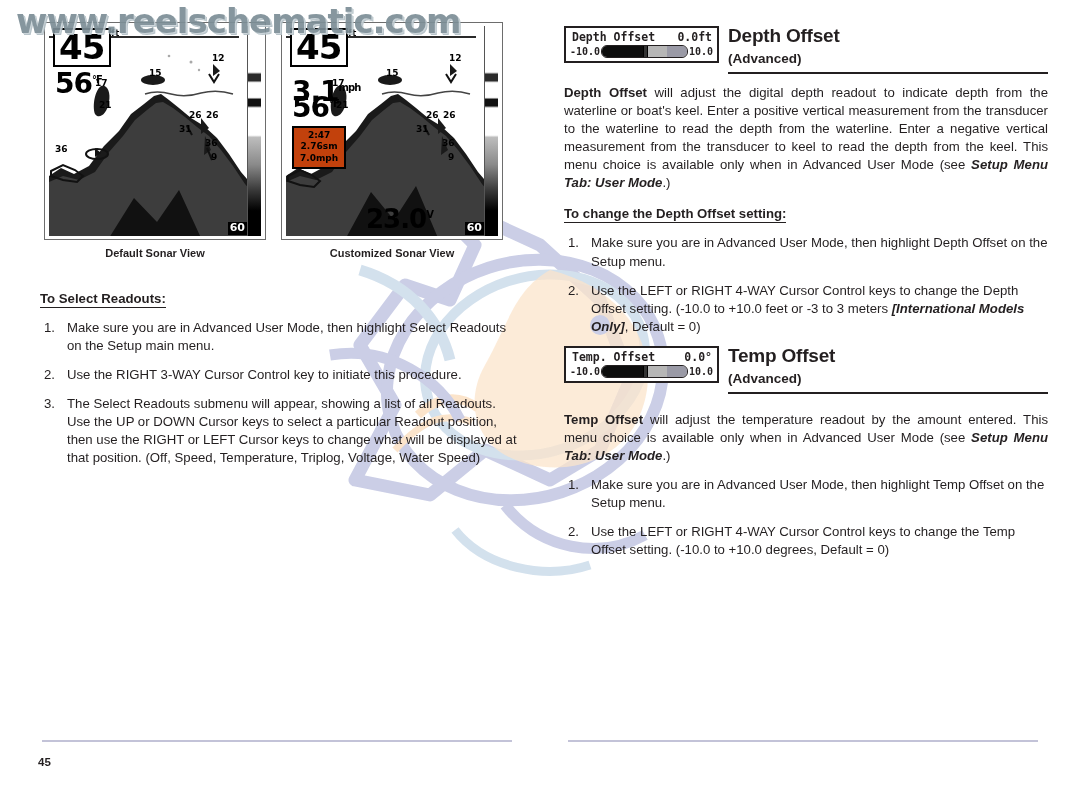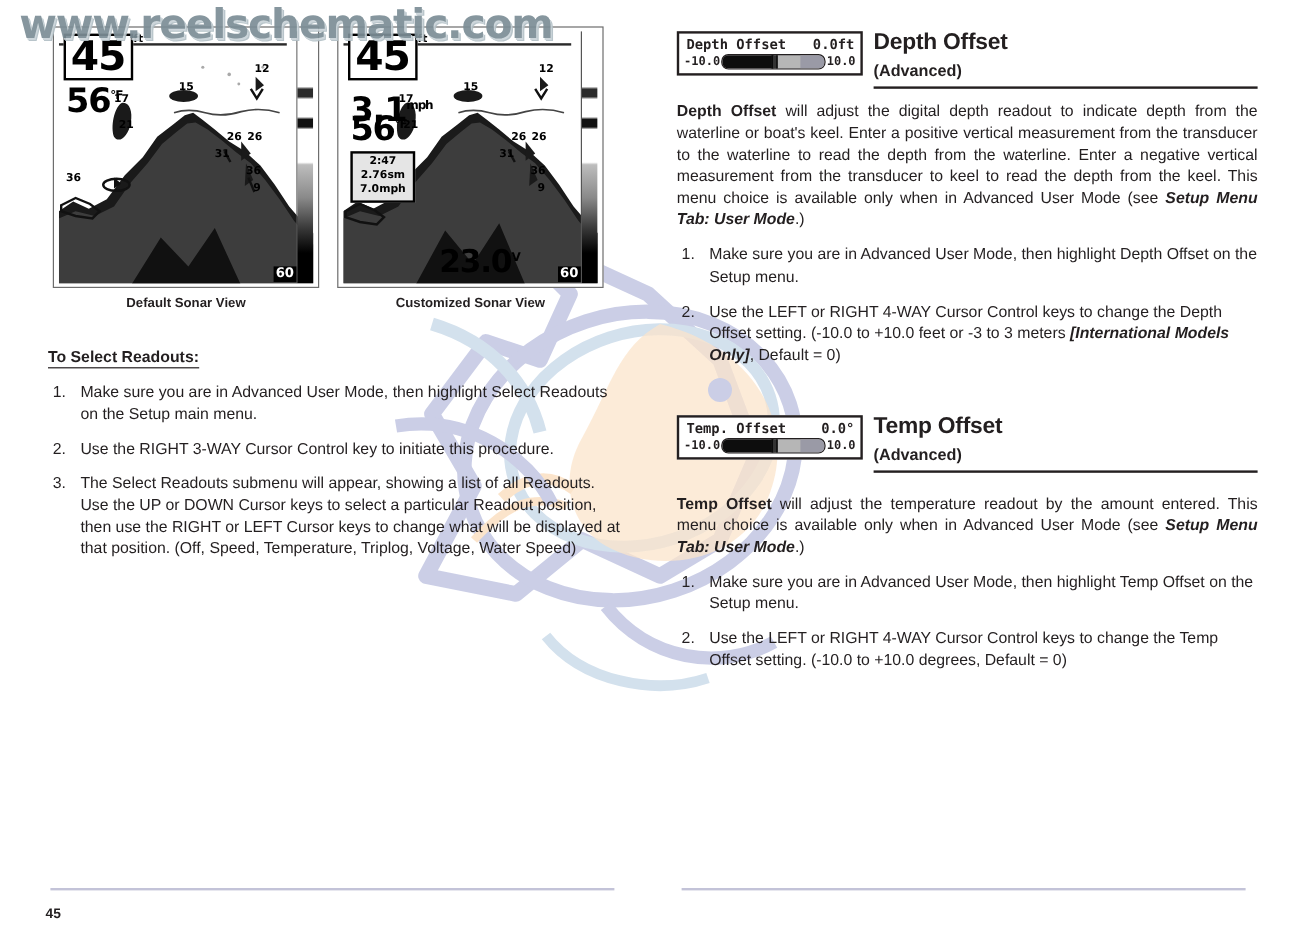--- a/index.html
+++ b/index.html
@@ -125,21 +125,21 @@
   .temp-unit { font-size: 10px; vertical-align: super; }
   .speed-val {
     position: absolute;
     font-size: 28px; font-weight: bold; letter-spacing: -1px;
     line-height: 1;
   }
   .speed-unit { font-size: 10px; vertical-align: super; }
   .triplog-box {
     position: absolute;
     border: 2px solid #000;
-    background: #e5e5e5;
+    background: #c2410c;
     padding: 2px 6px 3px 6px;
     font-size: 9px; font-weight: bold;
     line-height: 1.25;
     text-align: center;
   }
   .volt-val {
     position: absolute;
     font-size: 26px; font-weight: bold; letter-spacing: -1px;
   }
   .volt-unit { font-size: 10px; vertical-align: super; }
@@ -476,20 +476,21 @@
         </div>
         <div class="sec-title">Depth Offset</div>
         <div class="sec-adv">(Advanced)</div>
         <div class="sec-rule"></div>
       </div>
 
       <p class="body" style="margin-top:0;">
         <b class="bd">Depth Offset</b><span> will adjust the digital depth readout to indicate depth from the waterline or boat's keel. Enter a positive vertical measurement from the transducer to the waterline to read the depth from the waterline. Enter a negative vertical measurement from the transducer to keel to read the depth from the keel. This menu choice is available only when in Advanced User Mode (see </span><i class="bi">Setup Menu Tab: User Mode</i><span>.)</span>
       </p>
 
+      <div class="h-sub" style="margin-top:14px;">To change the Depth Offset setting:</div>
 
       <ol class="ol" style="margin-top:3px;">
         <li>
           <span class="num">1.</span>
           <span class="just">Make sure you are in Advanced User Mode, then highlight Depth Offset on the Setup menu.</span>
         </li>
         <li>
           <span class="num">2.</span>
           <span class="just">Use the LEFT or RIGHT 4-WAY Cursor Control keys to change the Depth Offset setting. (-10.0 to +10.0 feet or -3 to 3 meters </span><i class="bi">[International Models Only]</i><span>, Default = 0)</span>
         </li>

